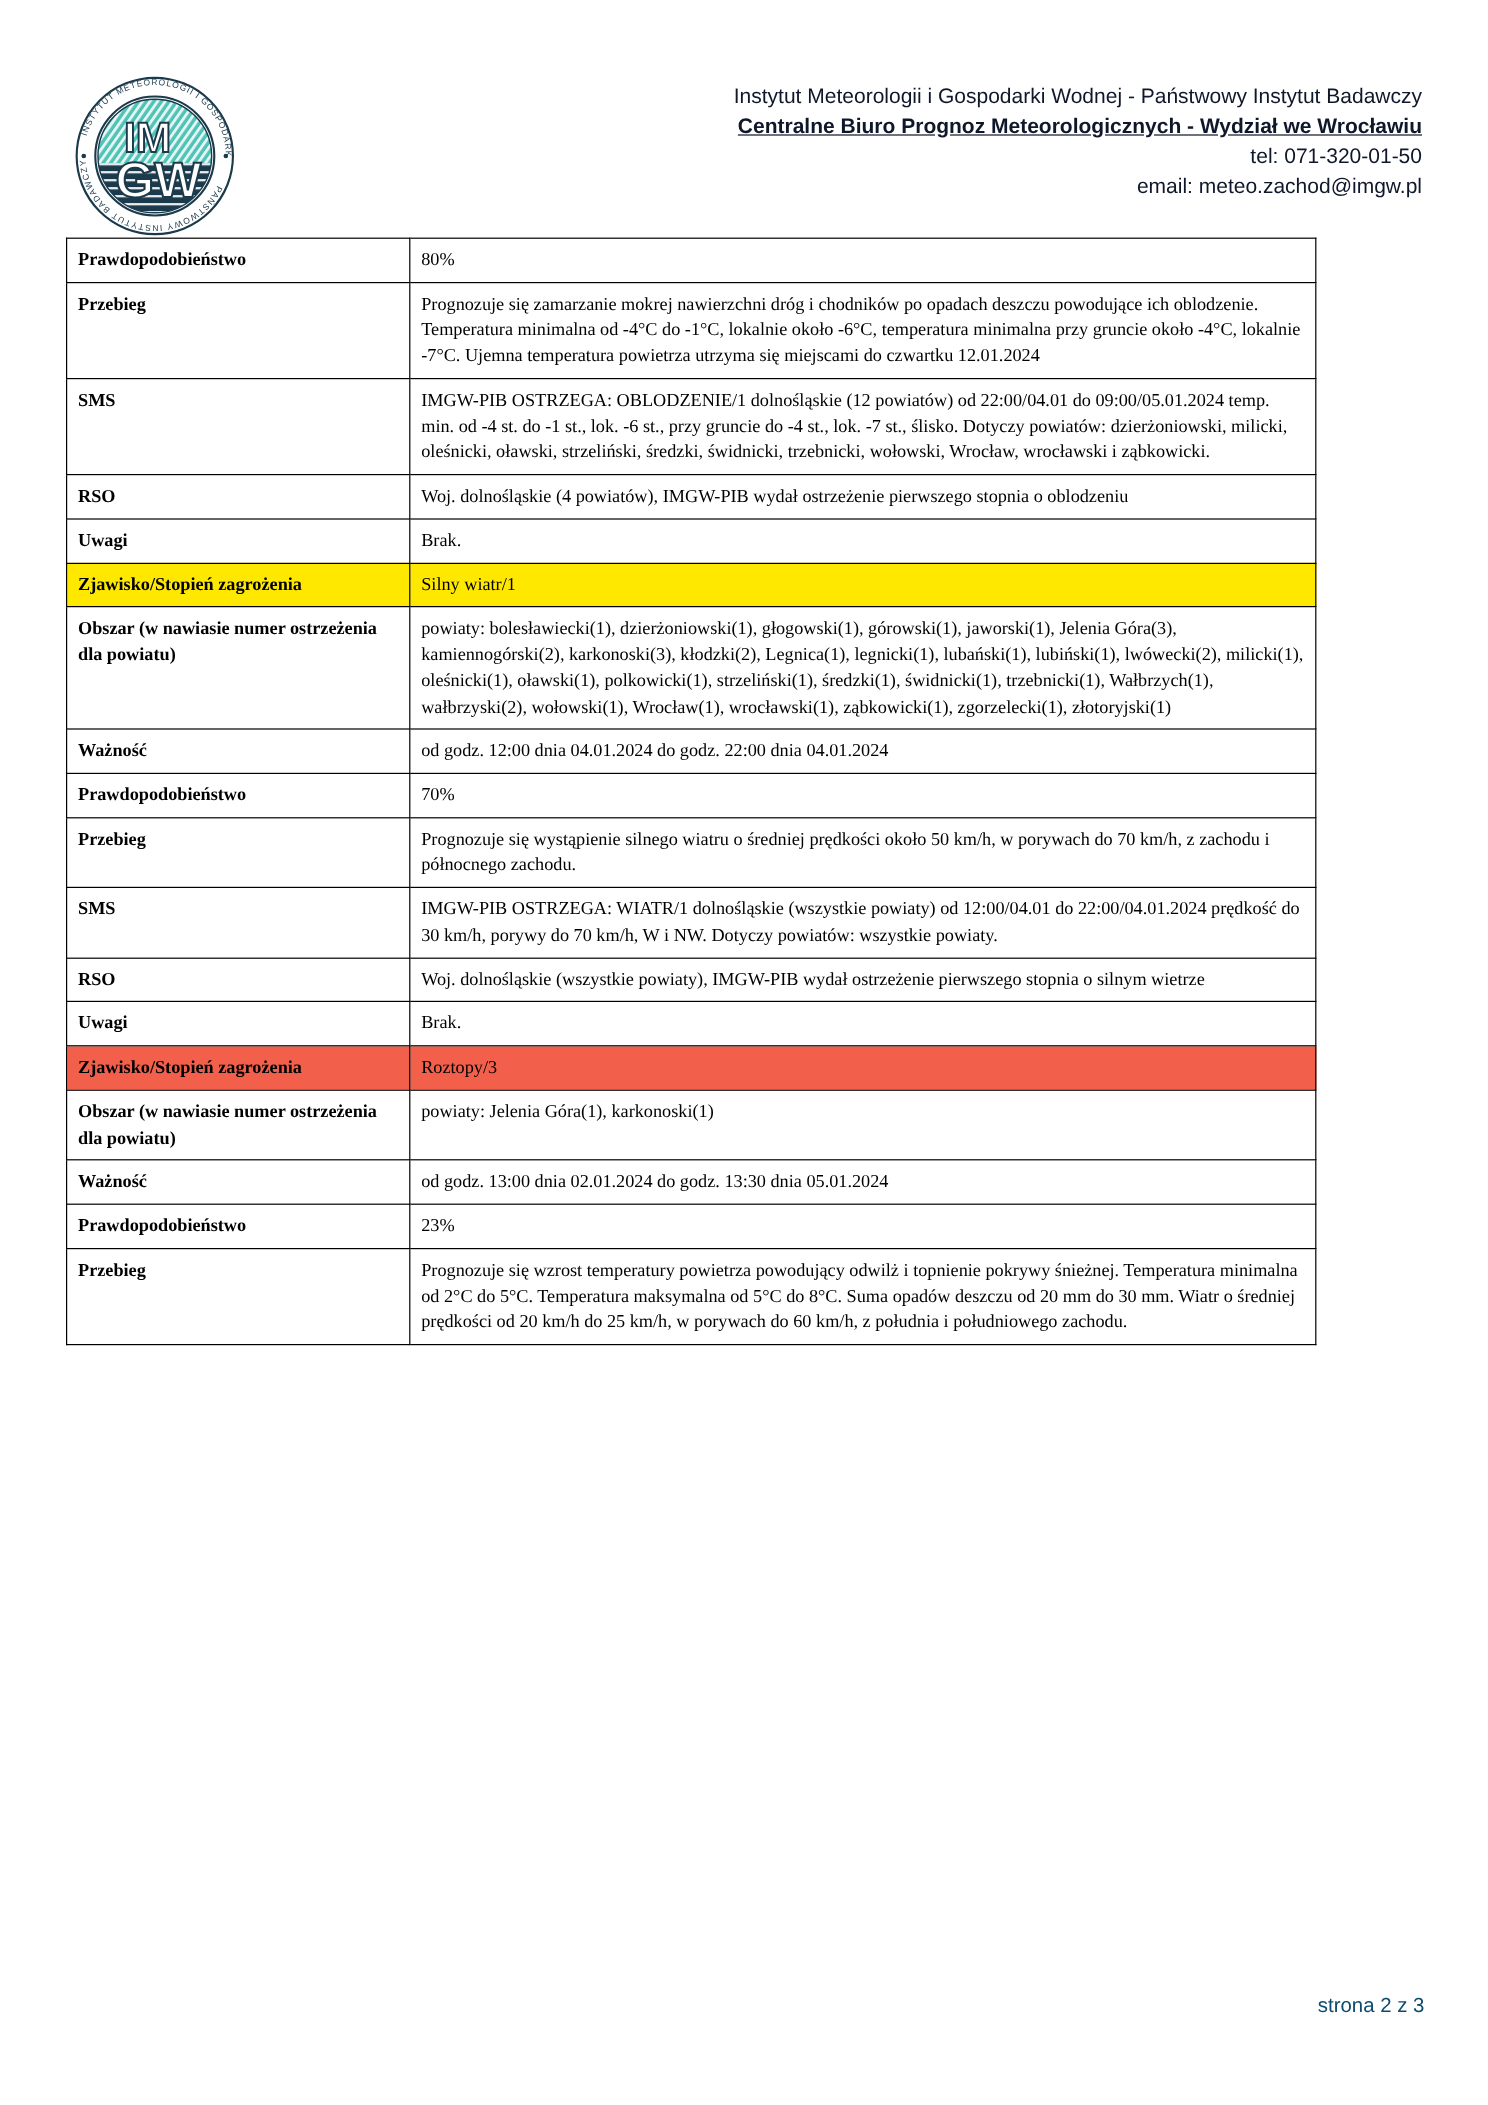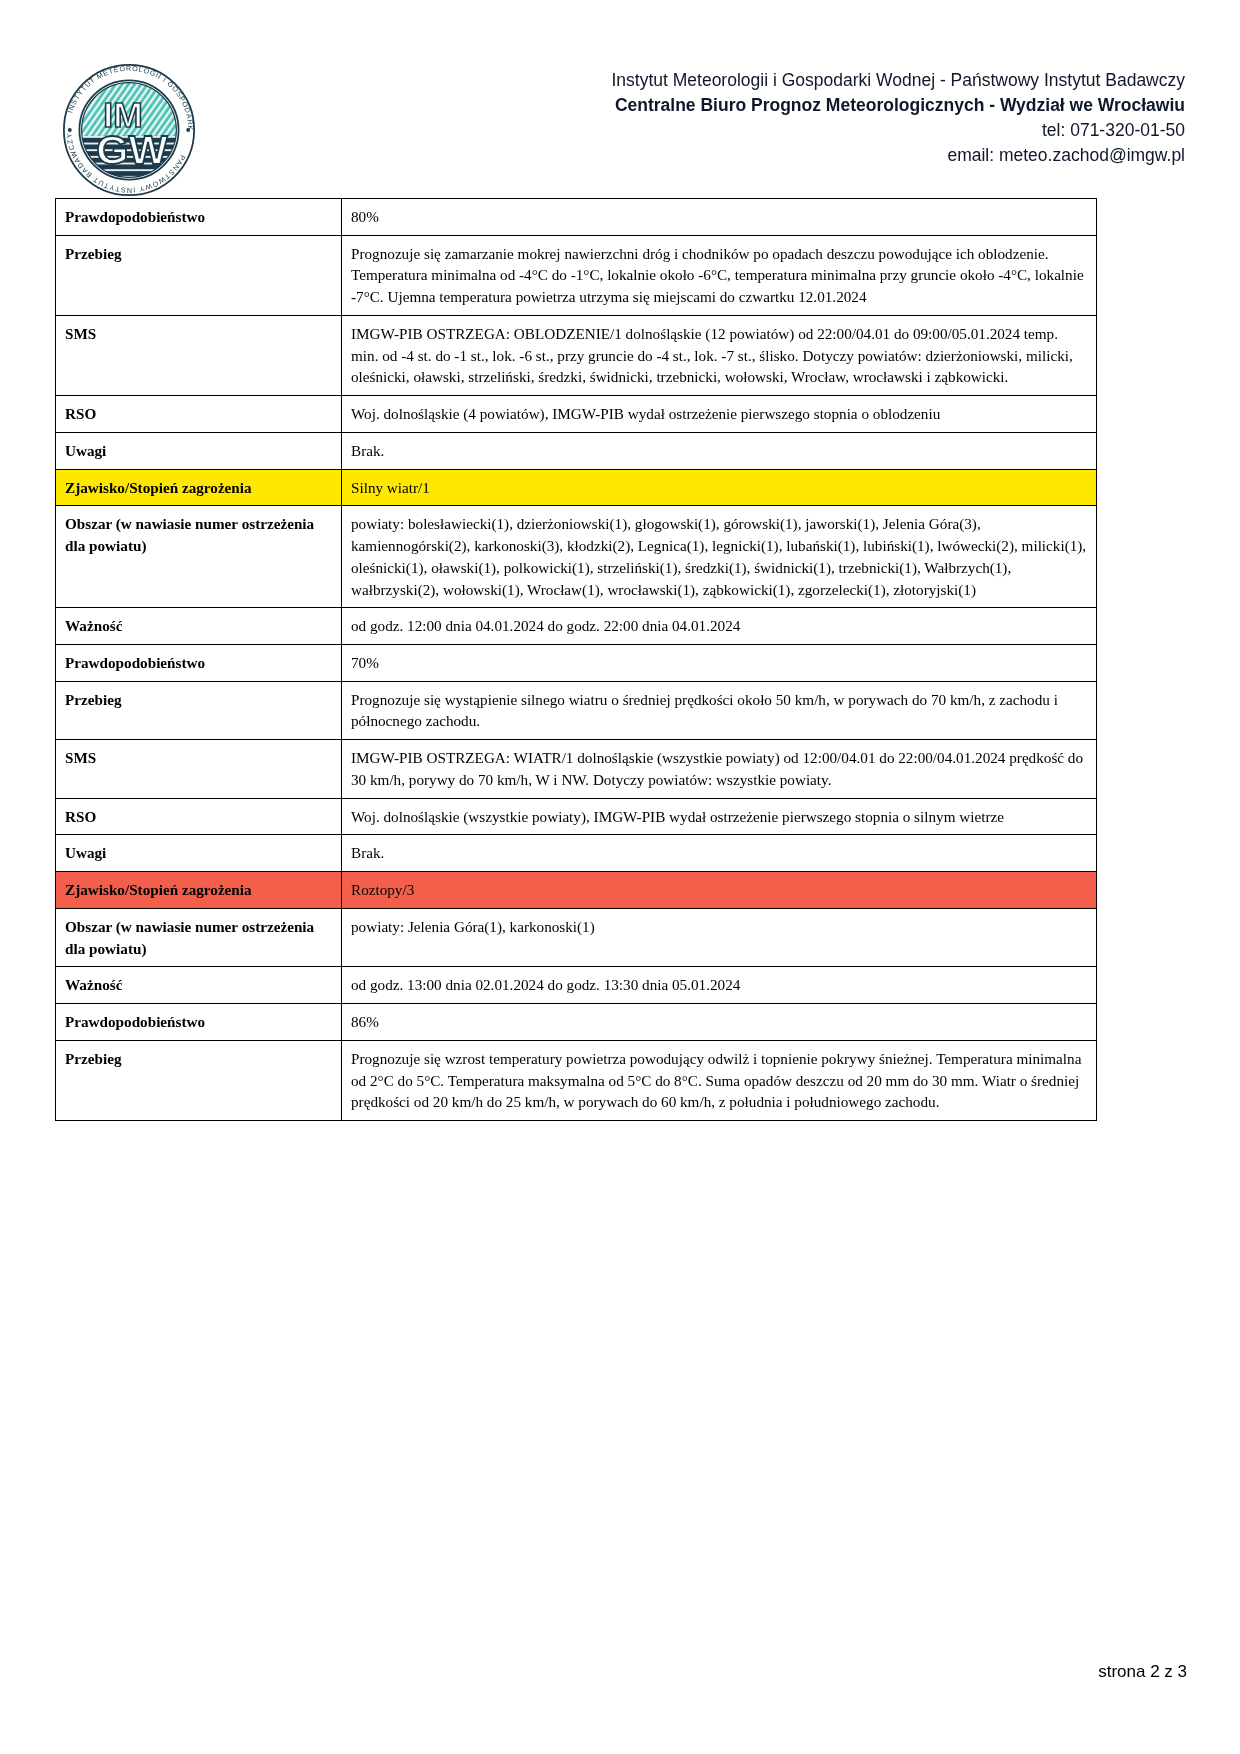--- a/index.html
+++ b/index.html
@@ -43,20 +43,21 @@
     text-align: right;
     font-family: "Liberation Sans", "DejaVu Sans", sans-serif;
     font-size: 17.5px;
     line-height: 1.42;
     color: #0f172a;
     padding-right: 10px;
     padding-top: 16px;
   }
   .header-text .line-bold {
     font-weight: bold;
+    text-decoration: underline;
   }
 
   
   .table-wrap {
     padding: 0 45px 0 55px;
     margin-top: 28px;
   }
   table.warn {
     width: 1005px;
     border-collapse: collapse;
@@ -91,21 +92,21 @@
   
   .footer {
     position: absolute;
     left: 0;
     right: 0;
     bottom: 72px;
     padding-right: 53px;
     text-align: right;
     font-family: "Liberation Sans", "DejaVu Sans", sans-serif;
     font-size: 17px;
-    color: #000000;
+    color: #0c4a6e;
   }
 </style>
 </head>
 <body>
 
 <div class="header">
 
   <div class="logo-wrap">
     <svg class="logo" viewBox="0 0 200 200">
       <defs>
@@ -217,21 +218,21 @@
         <tr>
           <td class="label">Obszar (w nawiasie numer ostrzeżenia dla powiatu)</td>
           <td class="value">powiaty: Jelenia Góra(1), karkonoski(1)</td>
         </tr>
         <tr>
           <td class="label">Ważność</td>
           <td class="value">od godz. 13:00 dnia 02.01.2024 do godz. 13:30 dnia 05.01.2024</td>
         </tr>
         <tr>
           <td class="label">Prawdopodobieństwo</td>
-          <td class="value">86%</td>
+          <td class="value">23%</td>
         </tr>
         <tr>
           <td class="label">Przebieg</td>
           <td class="value">Prognozuje się wzrost temperatury powietrza powodujący odwilż i topnienie pokrywy śnieżnej. Temperatura minimalna od 2°C do 5°C. Temperatura maksymalna od 5°C do 8°C. Suma opadów deszczu  od 20 mm do 30 mm. Wiatr o średniej  prędkości  od 20 km/h do 25 km/h, w porywach do 60 km/h, z południa i południowego zachodu.</td>
         </tr>
       </tbody>
   </table>
 </div>
 
 <div class="footer">

